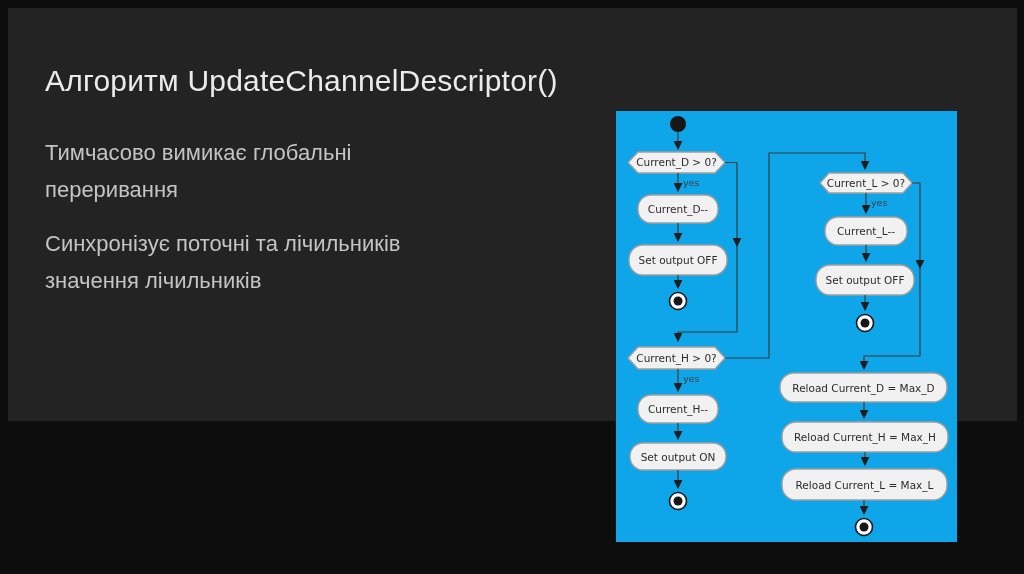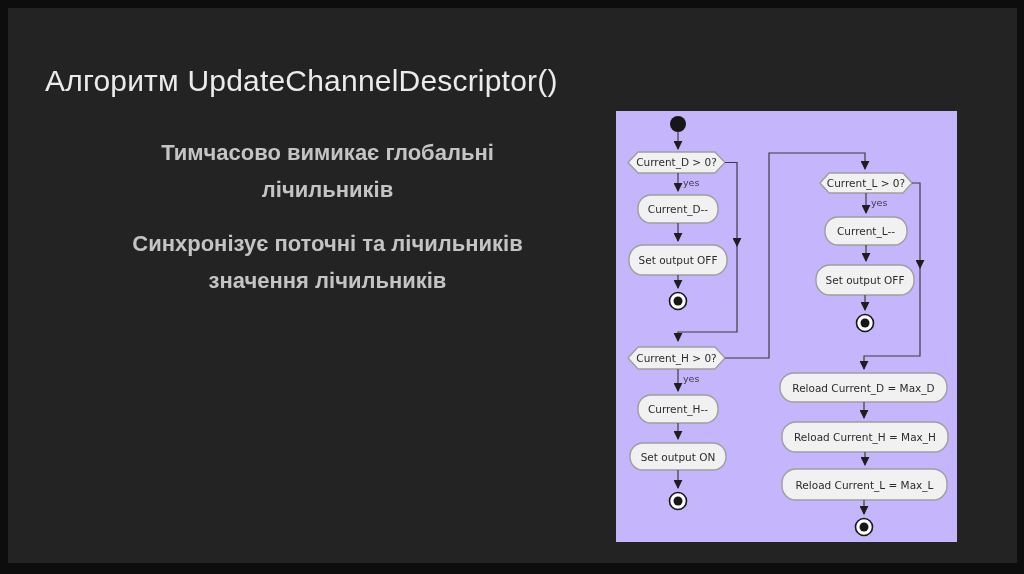--- a/index.html
+++ b/index.html
@@ -1,52 +1,52 @@
 <!DOCTYPE html>
 <html><head>
 <meta charset="utf-8">
 <style>
   * { margin:0; padding:0; box-sizing:border-box; }
   html,body { width:1024px; height:574px; background:#0d0d0d; overflow:hidden; }
   .slide {
-    position:absolute; left:8px; top:8px; width:1009px; height:555px;
+    position:absolute; left:8px; top:8px; width:1009px; height:413px;
     background:#232323; font-family:"Liberation Sans", sans-serif;
   }
   .title {
     position:absolute; left:37px; top:56px;
     font-size:30px; font-weight:400; color:#ebebeb; letter-spacing:0.2px;
   }
   .bullets { position:absolute; left:37px; top:126px; width:565px; }
   .bullet {
     font-size:22px; line-height:37px; color:#c4c4c4;
-    margin-bottom:17px; font-weight:700;text-align:center;
+    margin-bottom:17px; font-weight:400;
   }
   .ln { display:block; }
   .panel {
     position:absolute; left:608px; top:103px; width:341px; height:431px;
-    background:#c4b5fd;
+    background:#0ea5e9;
   }
   .panel svg { display:block; }
   .act  { fill:#f1f1f1; stroke:#9e9e9e; stroke-width:1.4; }
   .hex  { fill:#f1f1f1; stroke:#9e9e9e; stroke-width:1.4; stroke-linejoin:round; }
   .edge { stroke:#3d3d3d; stroke-width:1.2; fill:none; }
   .ntext  { font-family:"DejaVu Sans", sans-serif; font-size:10.5px; fill:#2b2b2b; text-anchor:middle; }
   .ylabel { font-family:"DejaVu Sans", sans-serif; font-size:9.5px;  fill:#3d3d3d; }
 </style>
 </head>
 <body>
 
 <div class="slide">
 
   <h1 class="title">Алгоритм UpdateChannelDescriptor()</h1>
 
   <div class="bullets">
     <p class="bullet">
       <span class="ln">Тимчасово вимикає глобальні</span>
-      <span class="ln">лічильників</span>
+      <span class="ln">переривання</span>
     </p>
     <p class="bullet">
     </p>
     <p class="bullet">
       <span class="ln">Синхронізує поточні та лічильників</span>
       <span class="ln">значення лічильників</span>
     </p>
   </div>
 
   <div class="panel">

